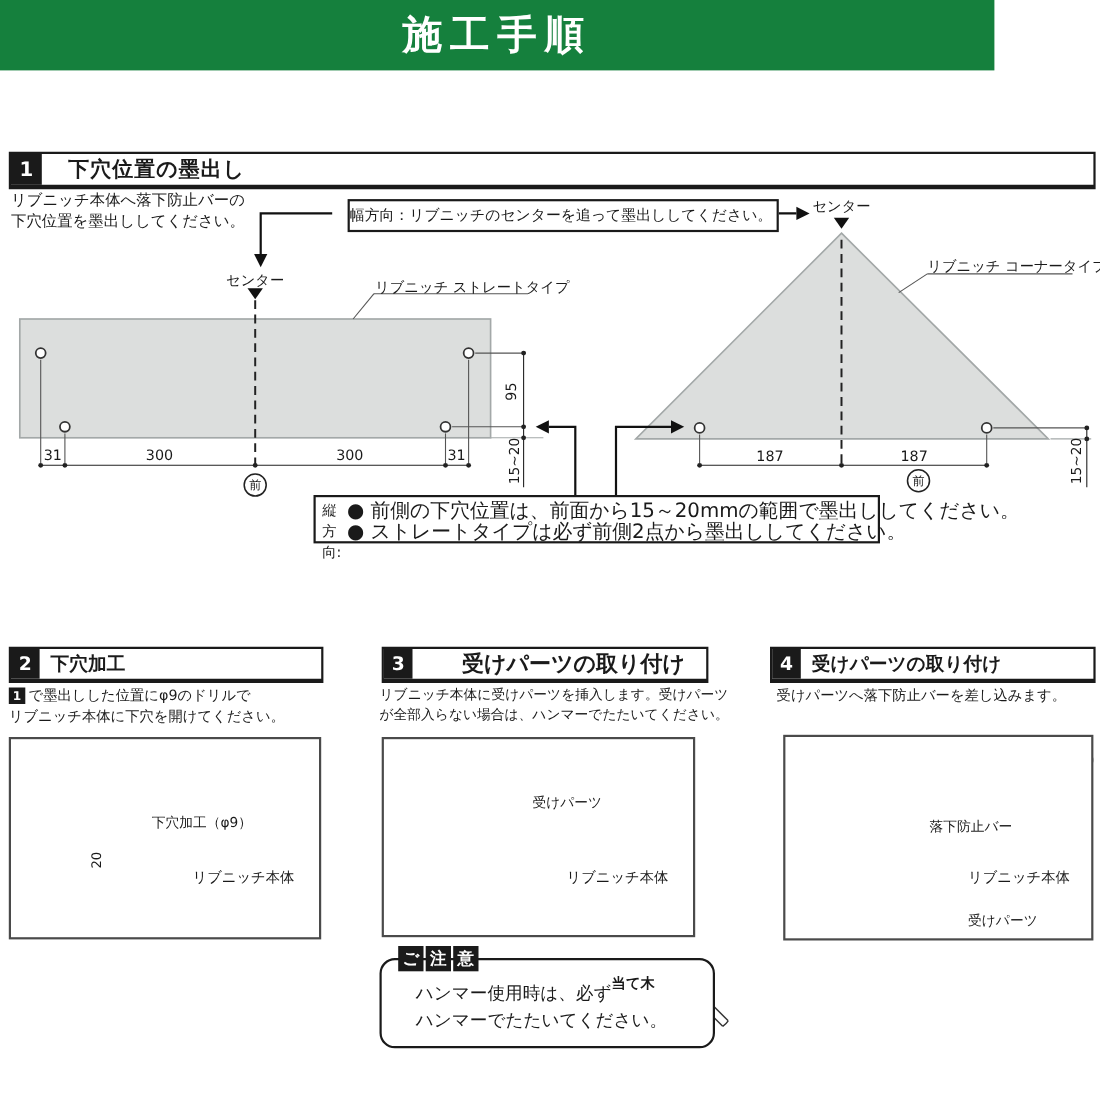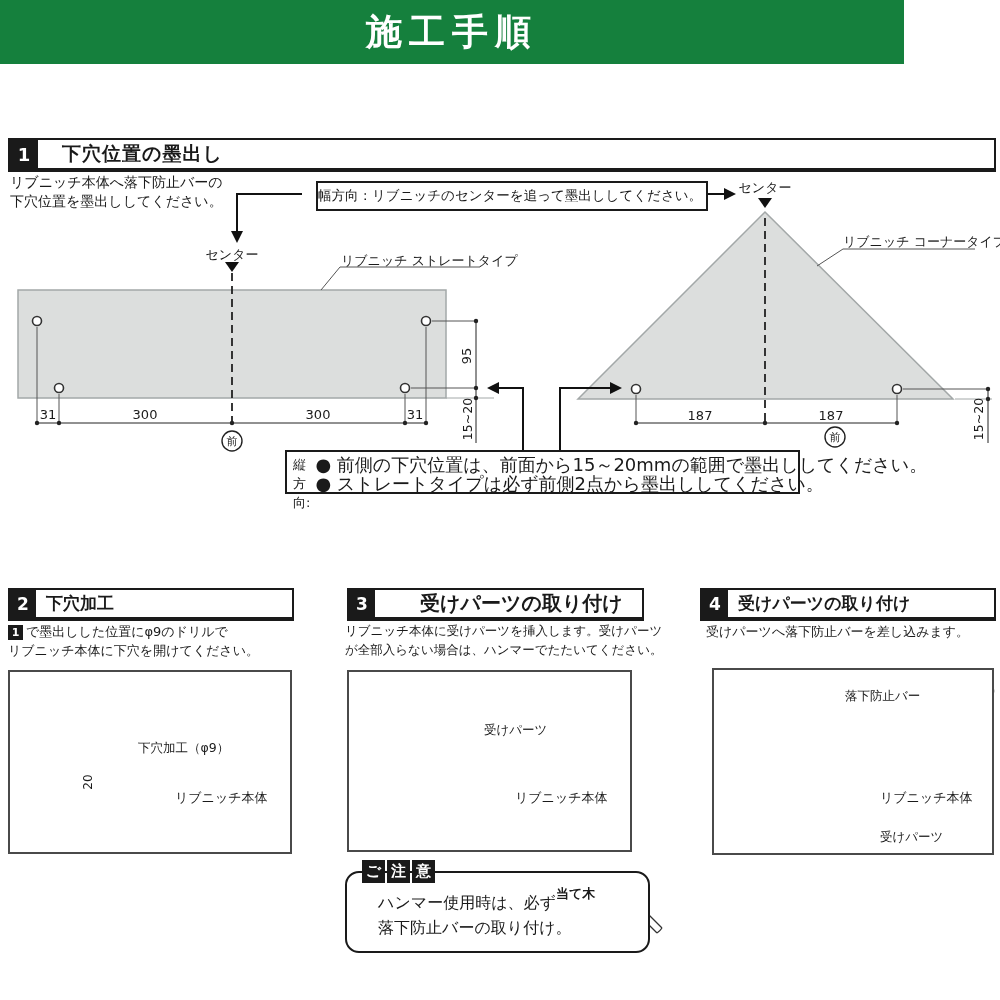--- a/index.html
+++ b/index.html
@@ -263,29 +263,29 @@
   <div class="diagbox" style="left:347px;top:670px;width:281px;height:178px;"></div>
   <div class="txt" style="left:484px;top:722px;font-size:12.5px;">受けパーツ</div>
   <div class="txt" style="left:515px;top:789px;font-size:13px;">リブニッチ本体</div>
 
   <div class="stephdr" style="left:700px;top:588px;width:292px;height:27px;">
     <div class="num" style="width:26px;font-size:17px;">4</div>
     <div class="ttl" style="padding-left:10px;font-size:17px;">受けパーツの取り付け</div>
   </div>
   <div class="txt" style="left:706px;top:623px;font-size:13px;">受けパーツへ落下防止バーを差し込みます。</div>
   <div class="diagbox" style="left:712px;top:668px;width:278px;height:183px;"></div>
-  <div class="txt" style="left:845px;top:688px;font-size:12.5px;">落下防止バー</div>
+  <div class="txt" style="left:845px;top:743px;font-size:12.5px;">落下防止バー</div>
   <div class="txt" style="left:880px;top:789px;font-size:13px;">リブニッチ本体</div>
   <div class="txt" style="left:880px;top:829px;font-size:12.5px;">受けパーツ</div>
 
   <div class="cautionbox" style="left:345px;top:871px;width:301px;height:78px;"></div>
   <div class="cauchips" style="left:362px;top:860px;">
     <span class="c">ご</span>
     <span class="c">注</span>
     <span class="c">意</span>
   </div>
   <div class="txt" style="left:358px;top:890px;font-size:16px;line-height:25px;margin-left:20px;">
     <div>ハンマー使用時は、必ず</div>
-    <div>落下防止バーの取り付け。</div>
+    <div>ハンマーでたたいてください。</div>
   </div>
   <div class="txt" style="left:556px;top:885px;font-size:13px;font-weight:bold;">当て木</div>
 
 </div>
 
 </body></html>

